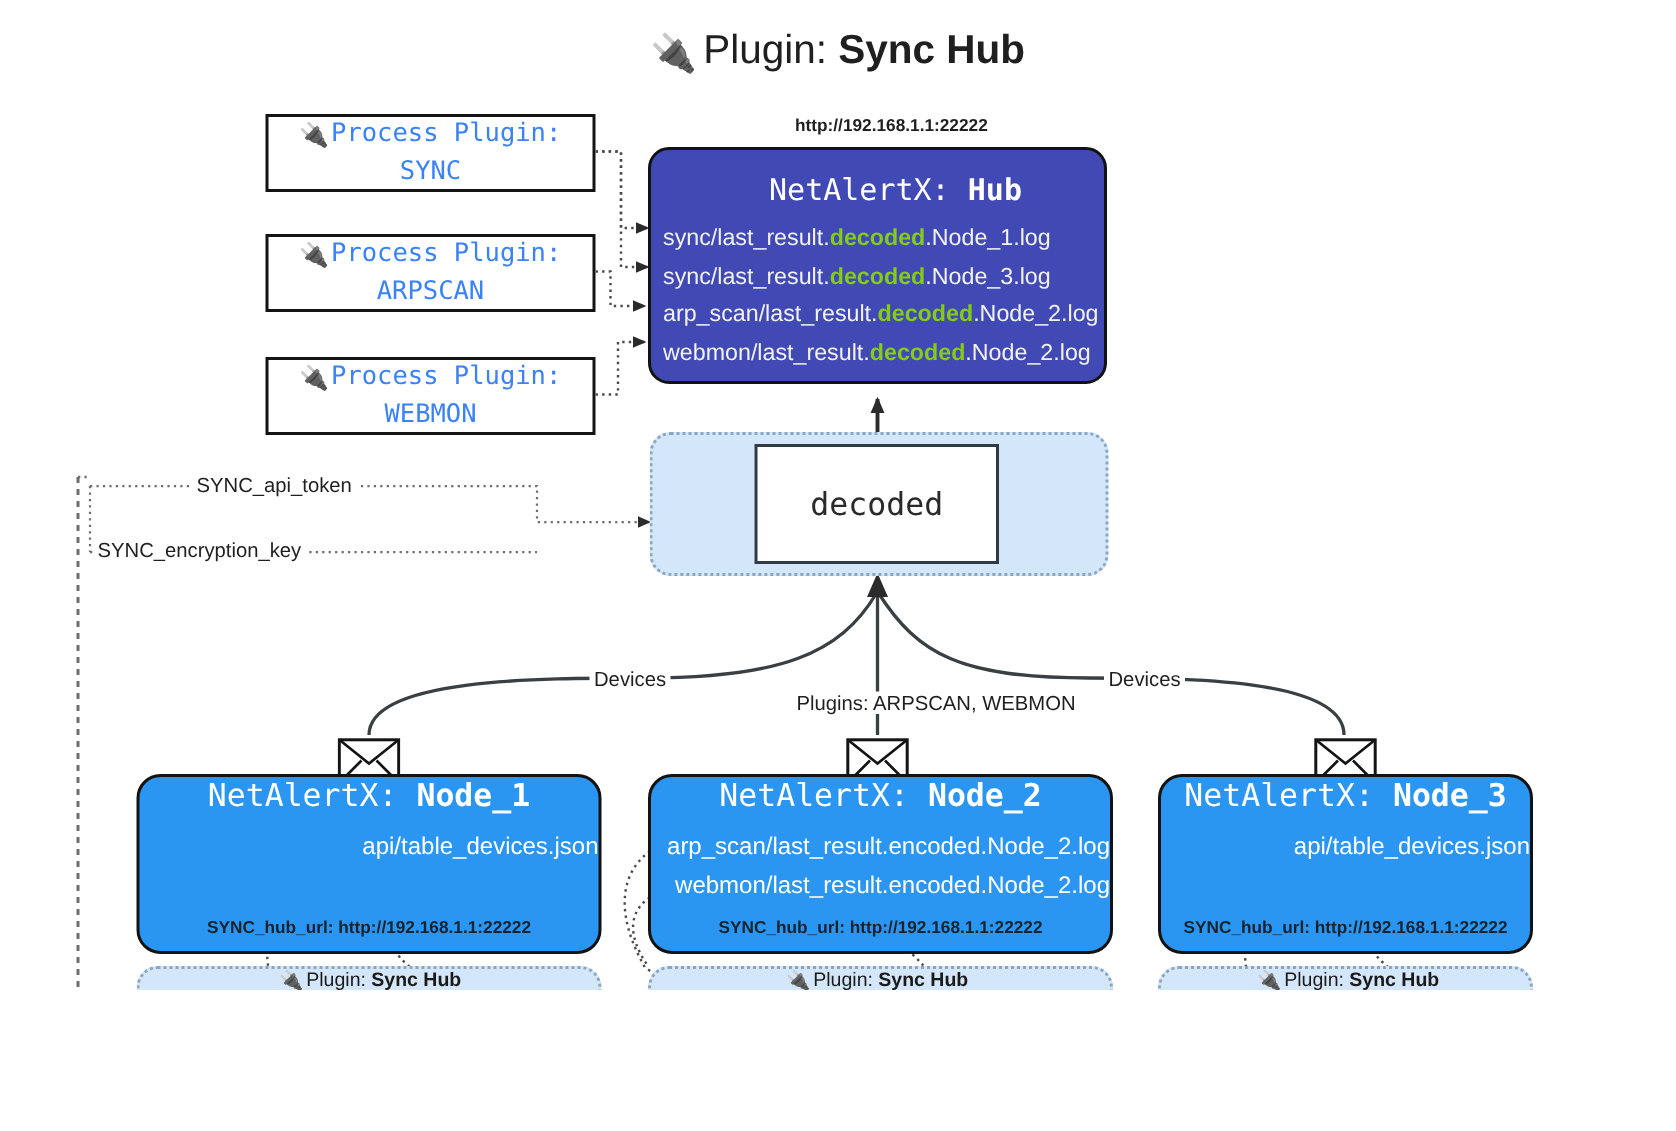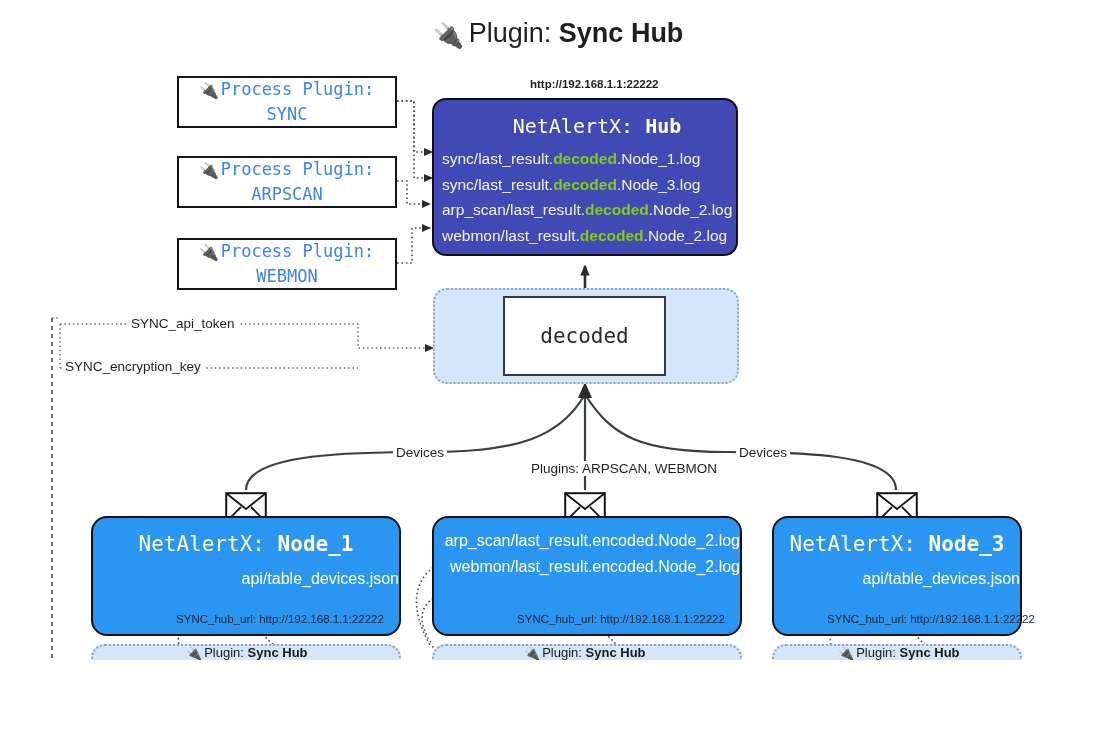--- a/index.html
+++ b/index.html
@@ -137,45 +137,44 @@
     box-sizing: border-box;
     background: #2b96f1;
     border: 2px solid #121212;
     border-radius: 16px;
     color: #ffffff;
   }
   .node-title {
     font-family: "DejaVu Sans Mono", "Liberation Mono", monospace;
     font-size: 21px;
     text-align: center;
-    margin-top: 14px;
+    margin-top: 0;
     white-space: nowrap;
   }
   .node-title b { font-weight: bold; }
   .node-lines {
     margin-top: 10px;
     text-align: right;
   }
   .node-lines div {
     font-size: 16px;
     line-height: 1.6;
     color: #ffffff;
     white-space: nowrap;
   }
   .node-foot {
     position: absolute;
     left: 0;
     bottom: 9px;
     width: 100%;
     text-align: center;
     font-size: 11.5px;
-    font-weight: normal;
+    font-weight: bold;
     color: #15232e;
     white-space: nowrap;
-    margin-left: 34px;
   }
 
   
   .plugcap {
     position: absolute;
     font-size: 13px;
     color: #1a1a1a;
     white-space: nowrap;
   }
   .plugcap b { font-weight: bold; }
@@ -313,20 +312,23 @@
     <b>Sync Hub</b>
   </div>
   <div class="plainbox encode" style="left:205px; top:663px; width:80px; height:50px;">encode</div>
 
   <svg class="envelope" style="left:564px; top:492px;" viewBox="0 0 42 31" xmlns="http://www.w3.org/2000/svg">
     <rect x="1.2" y="1.2" width="39.6" height="28.6" fill="#ffffff" stroke="#141414" stroke-width="2"></rect>
     <path d="M1.2,1.2 L21,17 L40.8,1.2" fill="none" stroke="#141414" stroke-width="1.8"></path>
     <path d="M1.2,29.8 L16,15 M40.8,29.8 L26,15" fill="none" stroke="#141414" stroke-width="1.8"></path>
   </svg>
   <div class="node" style="left:432px; top:516px; width:310px; height:120px;">
+    <div class="node-title">
+      <span>NetAlertX:</span> <b>Node_2</b>
+    </div>
     <div class="node-lines">
       <div>arp_scan/last_result.encoded.Node_2.log</div>
       <div>webmon/last_result.encoded.Node_2.log</div>
     </div>
     <div class="node-foot">SYNC_hub_url: http://192.168.1.1:22222</div>
   </div>
   <div class="bluebox" style="left:432px; top:644px; width:310px; height:82px;"></div>
   <div class="plugcap" style="left:524px; top:645px;">
     <span class="plug">🔌</span><span>Plugin:</span>
     <b>Sync Hub</b>

